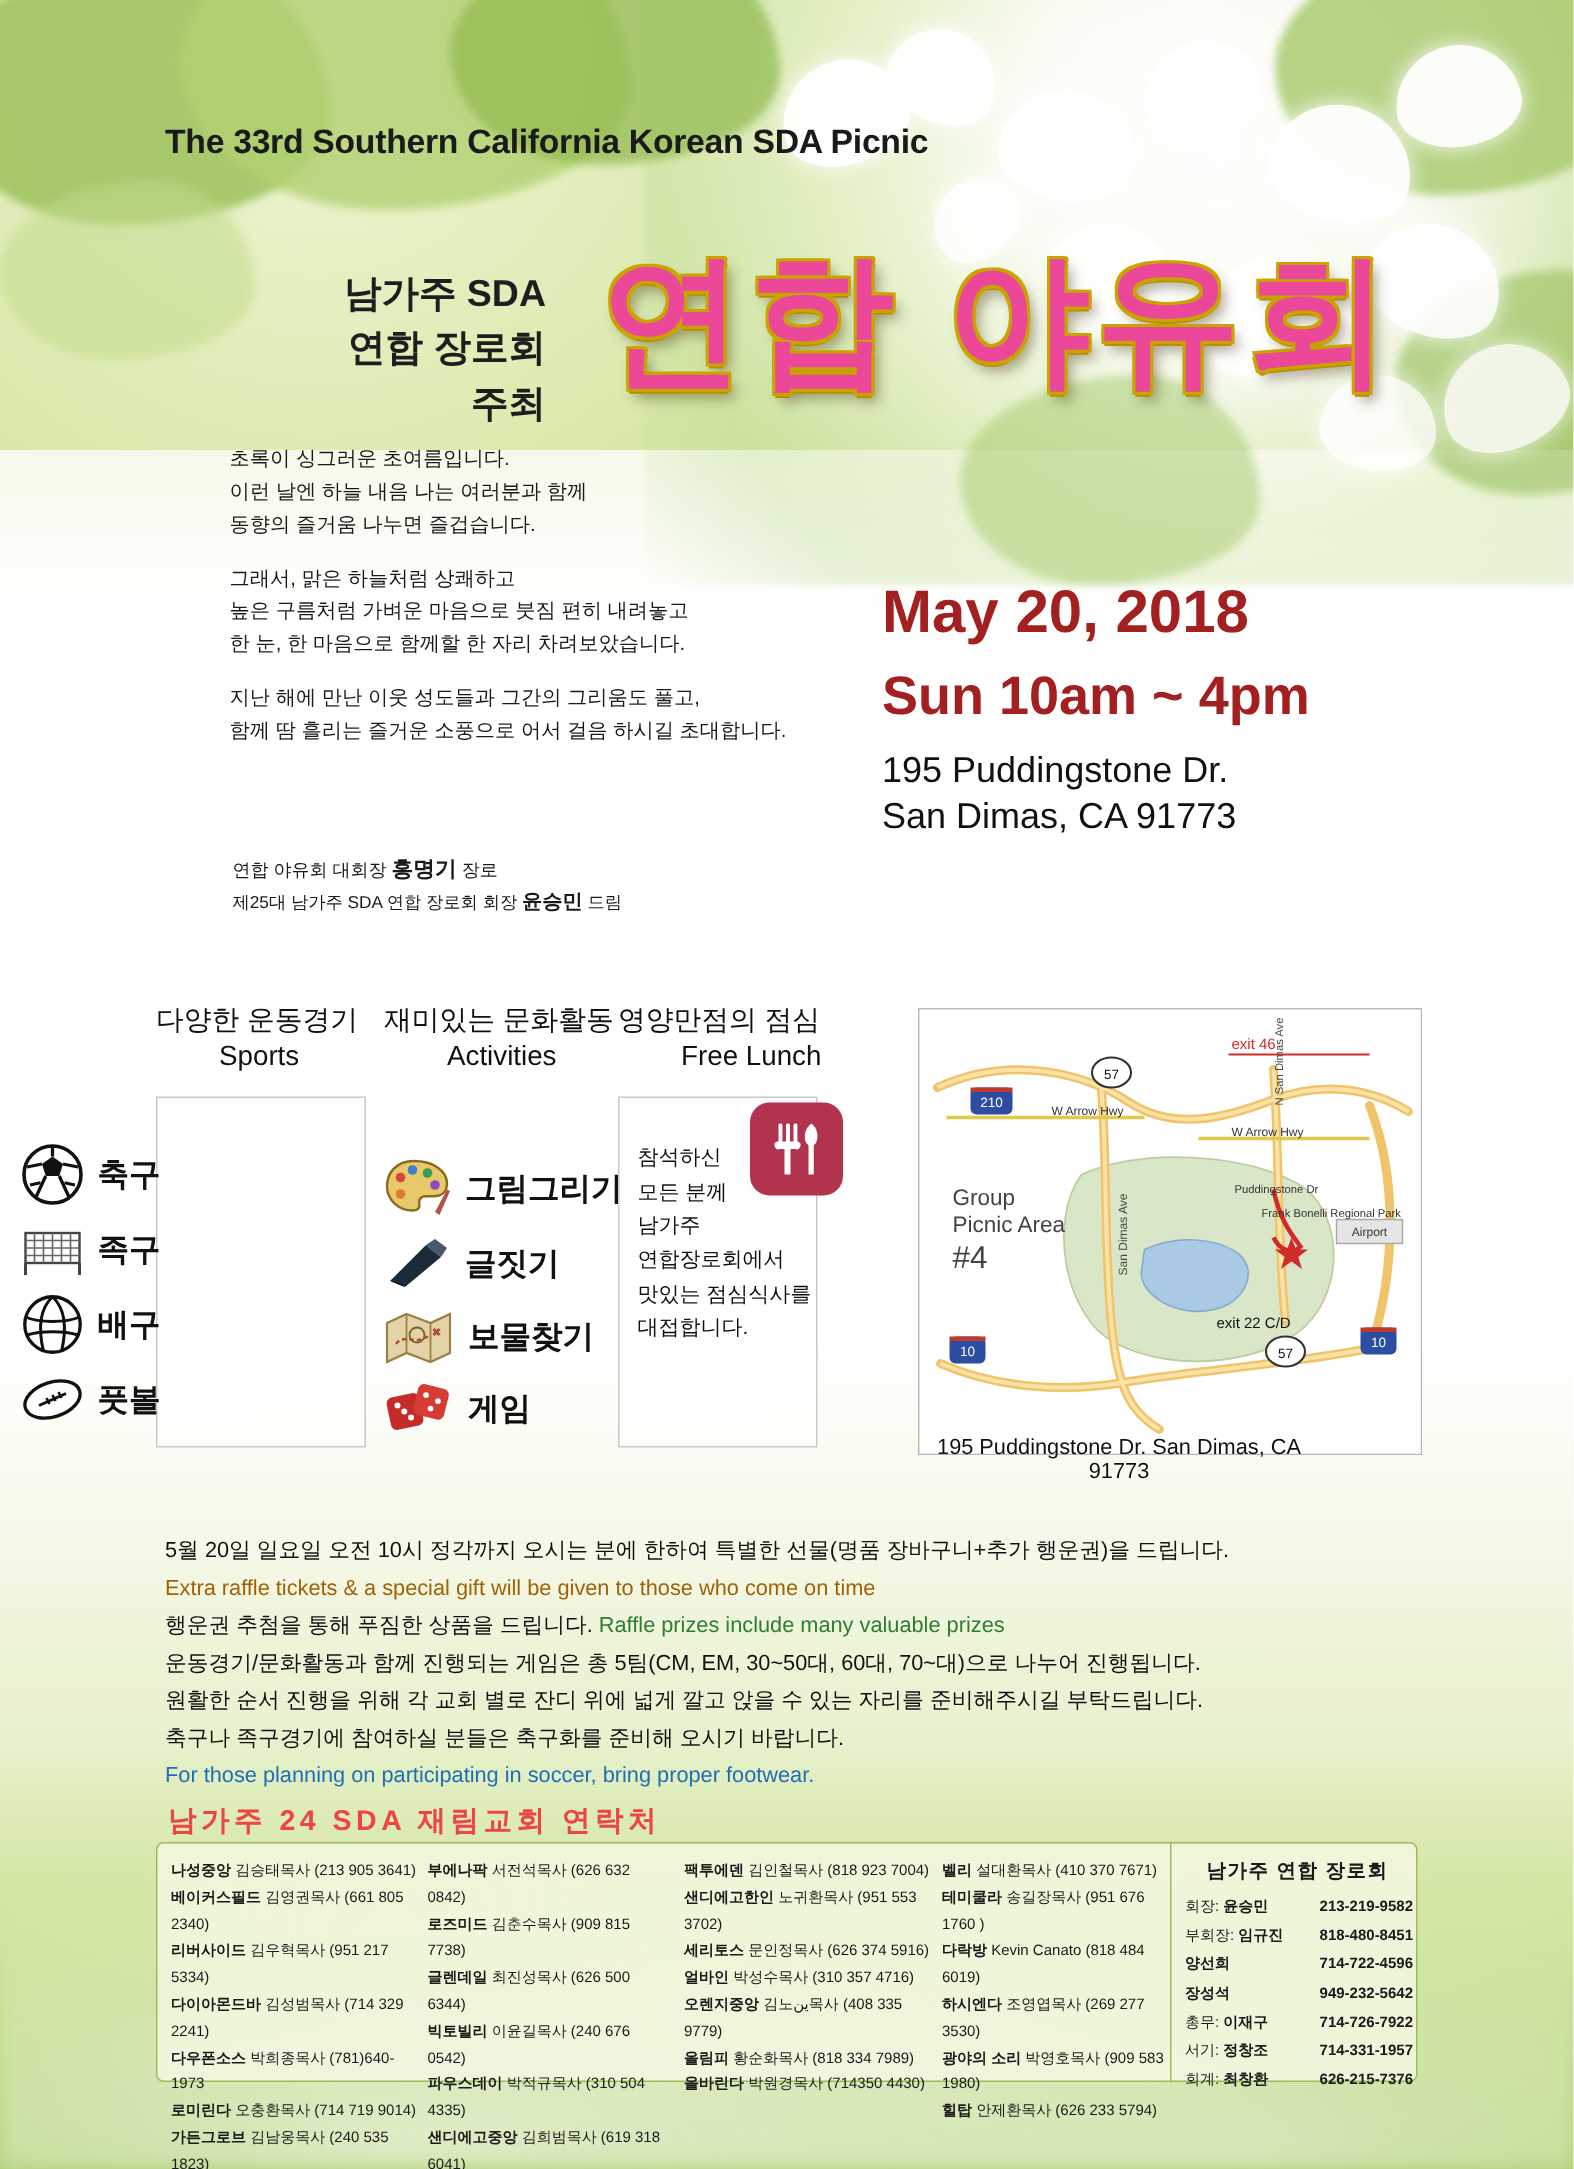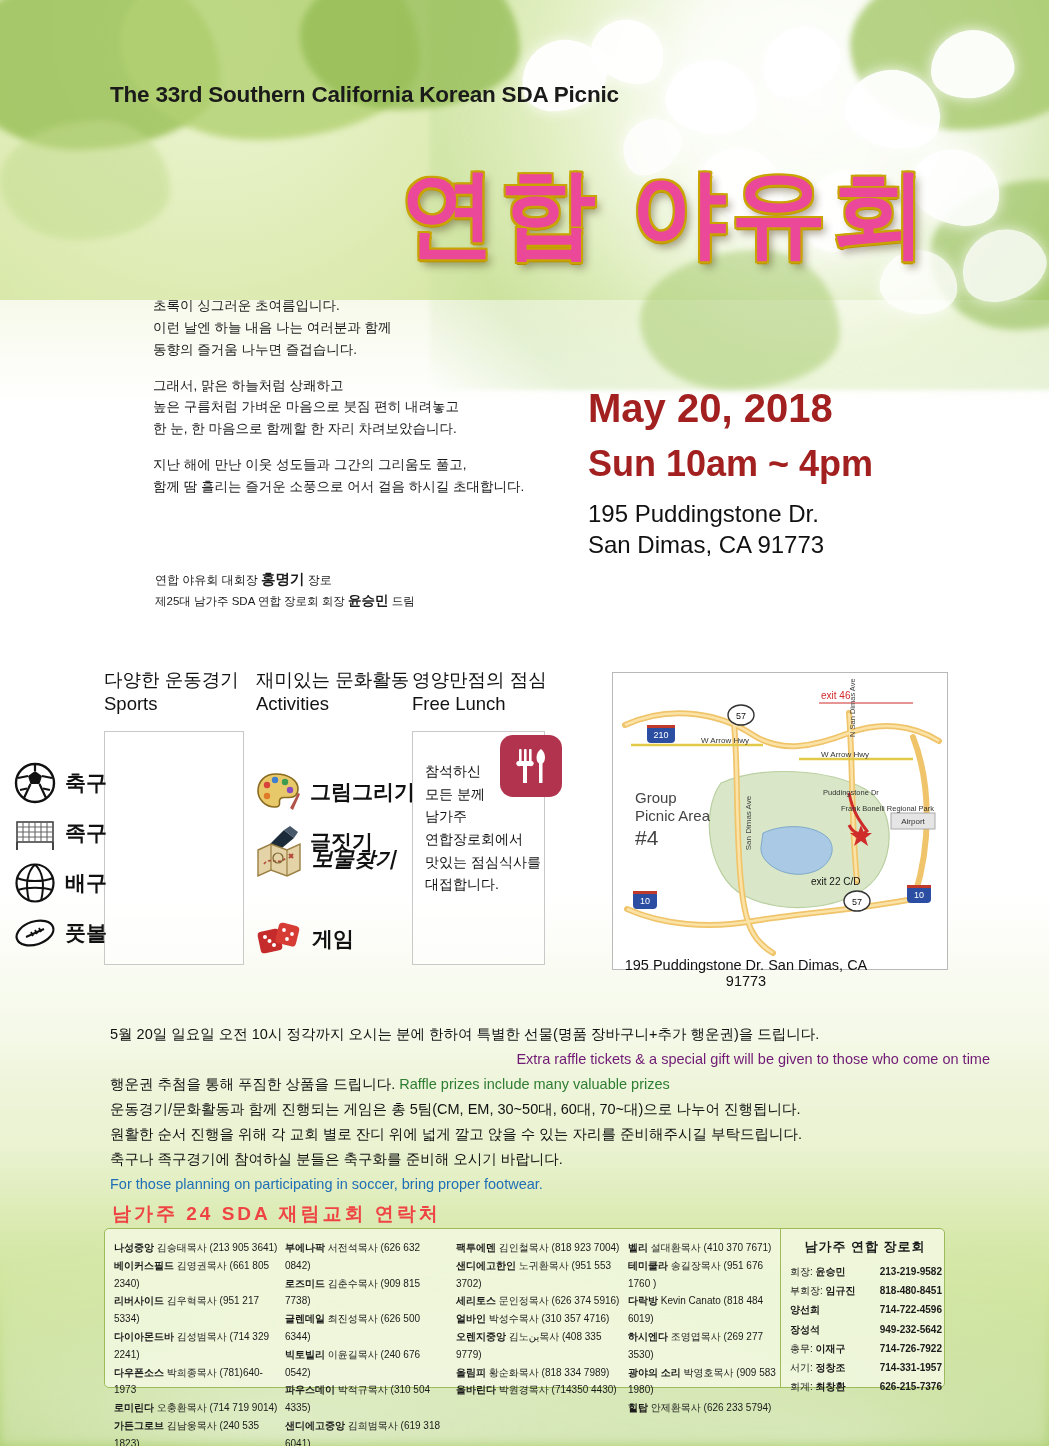--- a/index.html
+++ b/index.html
@@ -52,21 +52,21 @@
   .sign2 b{font-size:13.5px;}
 
   
   .date-line{position:absolute;left:588px;top:386px;font-size:40px;font-weight:bold;color:#a32020;letter-spacing:0px;}
   .time-line{position:absolute;left:588px;top:443px;font-size:36px;font-weight:bold;color:#a32020;}
   .addr1{position:absolute;left:588px;top:500px;font-size:24px;color:#111;}
   .addr2{position:absolute;left:588px;top:531px;font-size:24px;color:#111;}
 
   
   .col-h{position:absolute;font-size:18.5px;color:#111;line-height:1.28;}
-  .col-h .en{display:block;}
+  .col-h .en{display:block;margin-left:42px;}
   .box{position:absolute;border:1px solid #c9c9c9;background:rgba(255,255,255,0.55);}
 
   .sports-box{left:104px;top:731px;width:140px;height:234px;}
   .lunch-box{left:412px;top:731px;width:133px;height:234px;}
 
   .sport-row{position:absolute;left:14px;display:flex;align-items:center;gap:9px;}
   .sport-label{font-size:21px;color:#111;font-weight:bold;font-family:"Liberation Sans",sans-serif;}
 
   .act-row{position:absolute;left:256px;display:flex;align-items:center;gap:10px;}
   .act-label{font-size:21px;color:#111;font-weight:bold;}
@@ -74,21 +74,21 @@
   .lunch-text{position:absolute;left:425px;top:760px;width:118px;font-size:14px;color:#111;line-height:1.62;}
 
   .lunch-badge{position:absolute;left:500px;top:735px;width:62px;height:62px;border-radius:13px;background:#b2334d;display:flex;align-items:center;justify-content:center;}
 
   
   .map-wrap{position:absolute;left:612px;top:672px;width:336px;height:298px;border:1px solid #b9b9b9;background:#ffffff;overflow:hidden;}
   .map-caption{position:absolute;left:612px;top:957px;width:268px;text-align:center;font-size:14.5px;color:#111;}
 
   
   .notes{position:absolute;left:110px;top:1022px;width:880px;font-size:14.5px;line-height:1.72;color:#111;}
-  .notes .en{color:#701a75;text-align:right;}
+  .notes .en{color:#a16207;}
   .notes .en2{color:#1f6fb5;}
   .notes .grn{color:#2e7d32;}
 
   
   .contact-title{position:absolute;left:112px;top:1201px;font-size:19px;font-weight:bold;color:#ef4444;letter-spacing:3px;}
   .contact-panel{position:absolute;left:104px;top:1228px;width:841px;height:160px;border:1px solid #9dbb5a;border-radius:5px;background:rgba(244,249,228,0.82);}
   .ccol{position:absolute;top:1239px;font-size:10px;line-height:1.78;color:#1a1a1a;}
   .ccol b{font-weight:bold;}
 
   .board-panel{position:absolute;left:780px;top:1228px;width:165px;height:160px;border-left:1px solid #9dbb5a;}
@@ -131,20 +131,24 @@
   <div class="petal" style="left:960px;top:230px;width:86px;height:70px;transform:rotate(-22deg);opacity:.85;"></div>
 
   <div class="bg-bottom-field"></div>
   <div class="bg-bottom-blur"></div>
 </div>
 
 <div class="page">
 
   <div class="hdr-title">The 33rd Southern California Korean SDA Picnic</div>
 
+  <div class="sub-ko">
+    <div>남가주 SDA</div>
+    <div>연합 장로회 주최</div>
+  </div>
 
   <div class="big-ko">연합 야유회</div>
 
   <div class="poem">
     <p style="white-space:pre-line">초록이 싱그러운 초여름입니다.
 이런 날엔 하늘 내음 나는 여러분과 함께
 동향의 즐거움 나누면 즐겁습니다.</p>
     <p style="white-space:pre-line">그래서, 맑은 하늘처럼 상쾌하고
 높은 구름처럼 가벼운 마음으로 붓짐 편히 내려놓고
 한 눈, 한 마음으로 함께할 한 자리 차려보았습니다.</p>
@@ -259,21 +263,21 @@
     <span>
       <svg width="44" height="36" viewBox="0 0 44 36">
         <path d="M4 30 L28 6 L38 14 L14 34 Z" fill="#1b2b3a"></path>
         <path d="M28 6 L38 14 L42 8 L34 2 Z" fill="#46586a"></path>
         <path d="M4 30 L11 32 L14 34 Z" fill="#000"></path>
       </svg>
     </span>
     <span class="act-label">글짓기</span>
   </div>
 
-  <div class="act-row" style="top:840px;font-style:italic;">
+  <div class="act-row" style="top:872px;">
     <span>
       <svg width="46" height="38" viewBox="0 0 46 38">
         <path d="M2 10 L15 4 L31 10 L44 4 L44 30 L31 36 L15 30 L2 36 Z" fill="#e4d3a6" stroke="#9a7f43" stroke-width="1.4"></path>
         <line x1="15" y1="4" x2="15" y2="30" stroke="#9a7f43" stroke-width="1.2"></line>
         <line x1="31" y1="10" x2="31" y2="36" stroke="#9a7f43" stroke-width="1.2"></line>
         <path d="M8 24 C14 16 22 26 30 18" fill="none" stroke="#b04a3a" stroke-width="1.6" stroke-dasharray="3 2"></path>
         <path d="M33 14 l4 4 m0 -4 l-4 4" stroke="#b04a3a" stroke-width="2"></path>
         <circle cx="22" cy="18" r="5" fill="none" stroke="#7a6230" stroke-width="1.2"></circle>
       </svg>
     </span>

